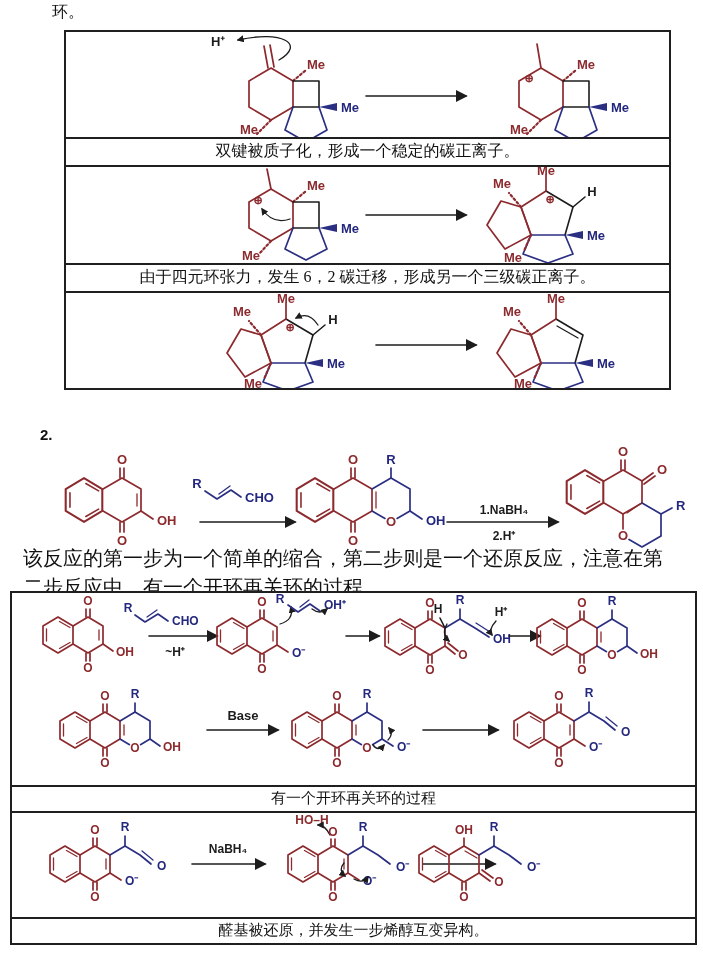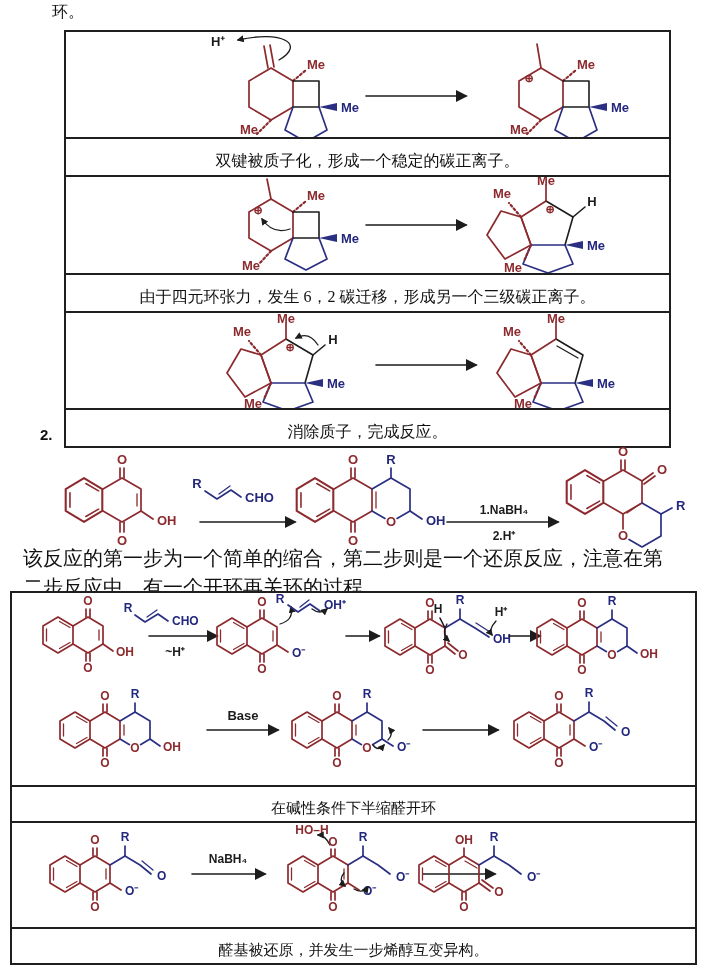--- a/index.html
+++ b/index.html
@@ -6,21 +6,21 @@
   .page{position:relative;width:703px;height:966px;background:#fff;overflow:hidden;
         font-family:"Liberation Serif",serif;color:#111;}
   .toptext{position:absolute;left:52px;top:2px;font-size:16px;}
   .secnum{position:absolute;left:40px;top:426px;font-size:15px;font-weight:bold;
           font-family:"Liberation Sans",sans-serif;}
   .para{position:absolute;left:23px;top:544px;width:652px;font-size:20px;line-height:1.45;}
   .box{position:absolute;border:2px solid #1f1f1f;background:#fff;}
   .box1{left:64px;top:30px;width:603px;}
   .box2{left:10px;top:591px;width:683px;}
   .cap{border-top:2px solid #1f1f1f;border-bottom:2px solid #1f1f1f;
-       text-align:center;font-size:16px;padding:12px 0 3px 0;}
+       text-align:center;font-size:16px;padding:2px 0 3px 0;}
   .box2 .cap{font-size:15px;}
   .cap:last-child{border-bottom:none;}
   svg{display:block;}
   
   .s{stroke:#8c2a2e;fill:none;stroke-width:1.7;stroke-linecap:round;stroke-linejoin:round;}
   .b{stroke:#2b2f82;fill:none;stroke-width:1.7;stroke-linecap:round;stroke-linejoin:round;}
   .k{stroke:#1c1c1c;fill:none;stroke-width:1.6;stroke-linecap:round;stroke-linejoin:round;}
   .thin{stroke-width:1.3;}
   .hash{stroke-dasharray:2,2.6;stroke-width:2.2;}
   .wedge{fill:#2b2f82;stroke:none;}
@@ -161,21 +161,20 @@
         <path class="s" d="M490,26 490,10"></path>
         <text class="tr t13" x="490" y="10">Me</text>
         <polygon class="wedge" points="509,70 527,66 527,74"></polygon>
         <text class="tb t13 ts" x="531" y="75">Me</text>
         <path class="s hash" d="M465,42 453,28"></path>
         <text class="tr t13" x="446" y="23">Me</text>
         <path class="s hash" d="M475,70 468,86"></path>
         <text class="tr t13" x="457" y="95">Me</text>
       </g>
     </svg>
-    <div class="cap">消除质子，完成反应。</div>
   </div>
 
   <div class="secnum">2.</div>
 
   <svg style="position:absolute;left:0;top:430px;" width="703" height="120" viewBox="0 0 703 120">
     <g>
       <g class="s" transform="translate(84,70) scale(1.22)">
           <use href="#bz18"></use>
         </g>
       <path class="s" d="M103,59 122,48 141,59 141,81 122,92 103,81"></path>
@@ -391,21 +390,21 @@
         <path class="s thin" d="M558,42 558,52"></path>
         <path class="s" d="M562,56 573,63"></path>
         <text class="tb ts" x="577" y="68">O⁻</text>
         <path class="b" d="M562,38 577,29 577,19"></path>
         <text class="tb" x="577" y="14">R</text>
         <path class="b" d="M577,29 592,38 603,47"></path>
         <path class="b thin" d="M594,34 605,43"></path>
         <text class="tb ts" x="609" y="53">O</text>
       </g>
     </svg>
-    <div class="cap">在碱性条件下半缩醛开环</div>
+    <div class="cap">有一个开环再关环的过程</div>
 
     <svg width="679" height="104" viewBox="0 0 679 104">
       <g>
         <g class="s" transform="translate(53,51)">
             <use href="#bz18"></use>
           </g>
         <path class="s" d="M68,42 83,33 98,42 98,60 83,69 68,60"></path>
         <path class="s" d="M81,33 81,25 M85,33 85,25"></path>
         <text class="tr" x="83" y="21">O</text>
         <path class="s" d="M81,69 81,77 M85,69 85,77"></path>

